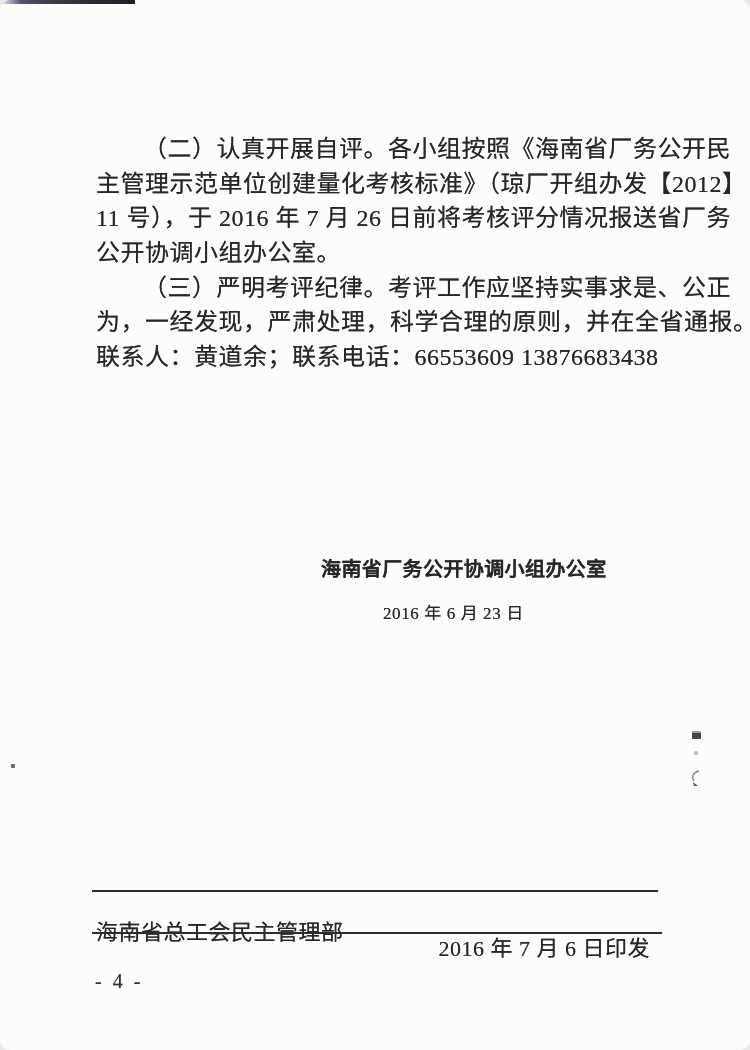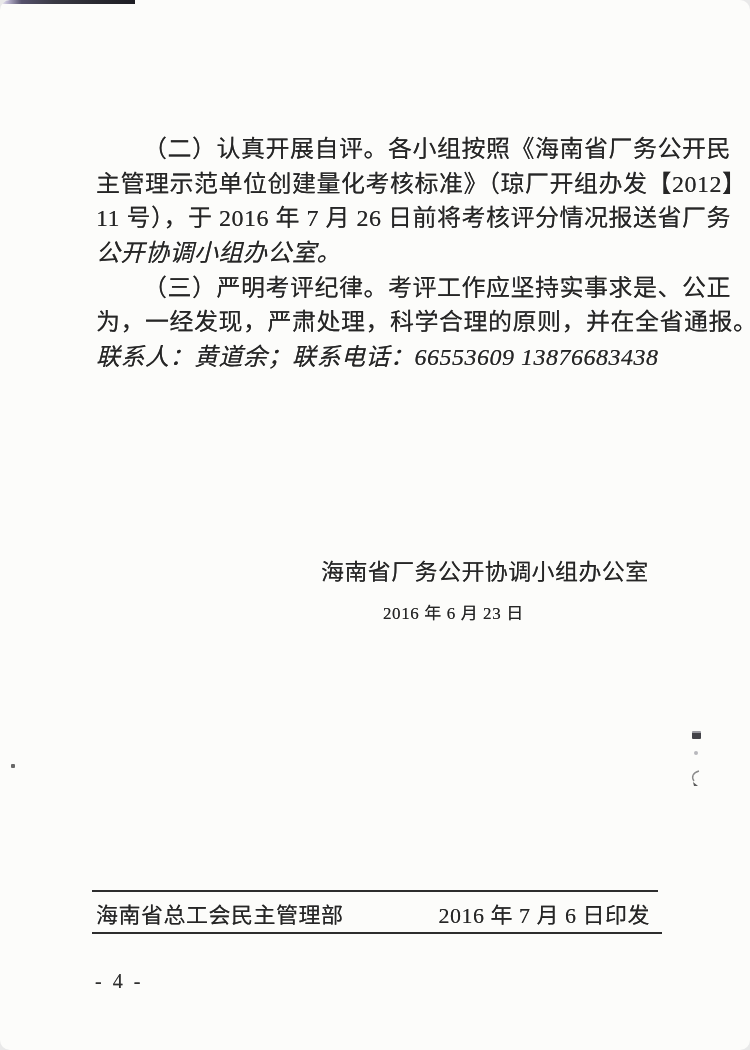--- a/index.html
+++ b/index.html
@@ -42,27 +42,28 @@
   .body-text {
     position: absolute; left: 96px; top: 132px; width: 560px;
     font-size: 24px; letter-spacing: 0.5px;
     text-shadow: 0 0 0.6px rgba(30,30,30,0.7);
   }
   .line {
     height: 34.7px; line-height: 34.7px; white-space: nowrap;
     text-align: justify; text-align-last: justify;
   }
   .line.indent { text-indent: 47px; }
-  .line.natural { text-align: left; text-align-last: left; font-style: italic; }
+  .line.natural { text-align: left; text-align-last: left; }
 
   
   .sig-org {
     position: absolute; left: 321px; top: 553px;
-    font-size: 23px; letter-spacing: 0.4px; white-space: nowrap;
+    font-size: 20px; letter-spacing: 0.4px; white-space: nowrap;
     text-shadow: 0 0 0.6px rgba(30,30,30,0.7);
+    font-weight: bold;
   }
   .sig-date {
     position: absolute; left: 383px; top: 599px;
     font-size: 17px; letter-spacing: 0.6px; white-space: nowrap;
     text-shadow: 0 0 0.6px rgba(30,30,30,0.7);
   }
 
   
   .rule {
     position: absolute; left: 92px; width: 566px; height: 2px;
@@ -70,21 +71,21 @@
   }
   .rule-top { top: 890px; }
   .rule-bottom { top: 932px; width: 570px; }
   .colophon {
     position: absolute; left: 92px; top: 901px; width: 566px;
     display: flex; justify-content: space-between; align-items: center;
     font-size: 22px; line-height: 29px; white-space: nowrap;
     text-shadow: 0 0 0.6px rgba(30,30,30,0.7);
   }
   .colophon .left  { padding-left: 4px; letter-spacing: 0.5px; }
-  .colophon .right { padding-right: 8px; letter-spacing: 0.5px; }
+  .colophon .right { padding-right: 8px; letter-spacing: 0.5px; margin-top: 33px; }
 
   .page-num {
     position: absolute; left: 95px; top: 970px;
     font-size: 20px; letter-spacing: 3px; color: #303030;
     text-shadow: 0 0 0.5px rgba(30,30,30,0.6);
   }
 </style>
 </head>
 <body>
 

